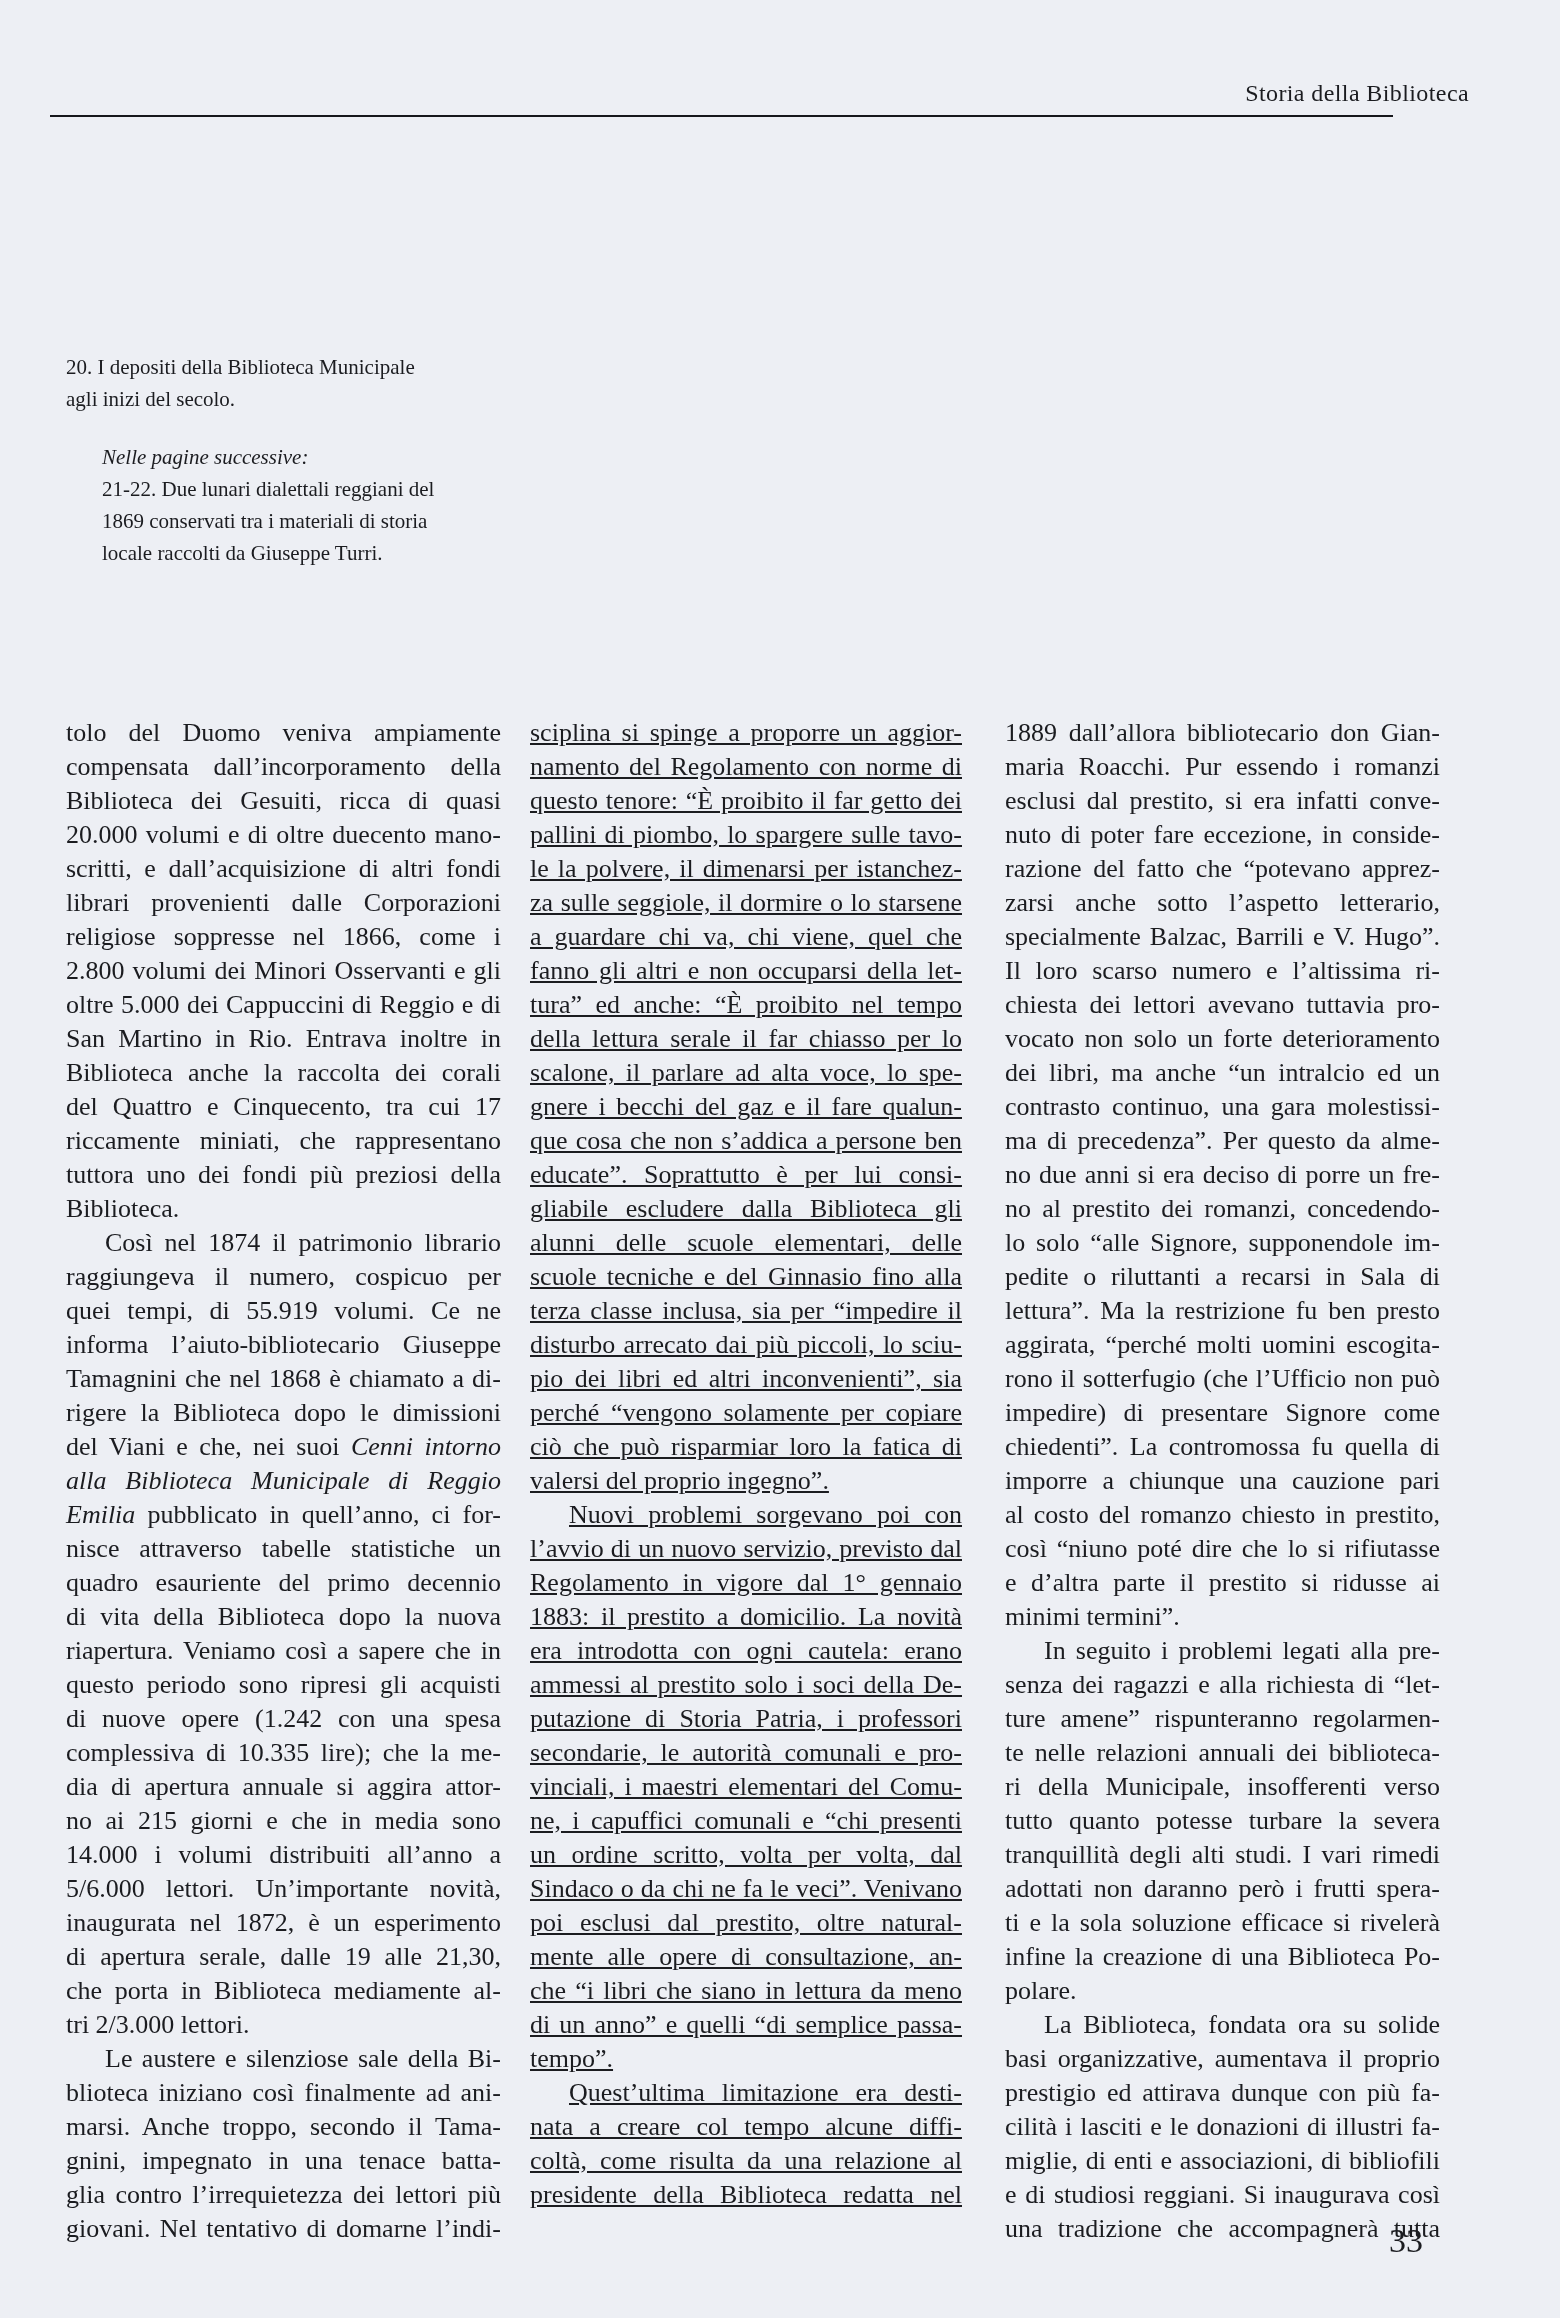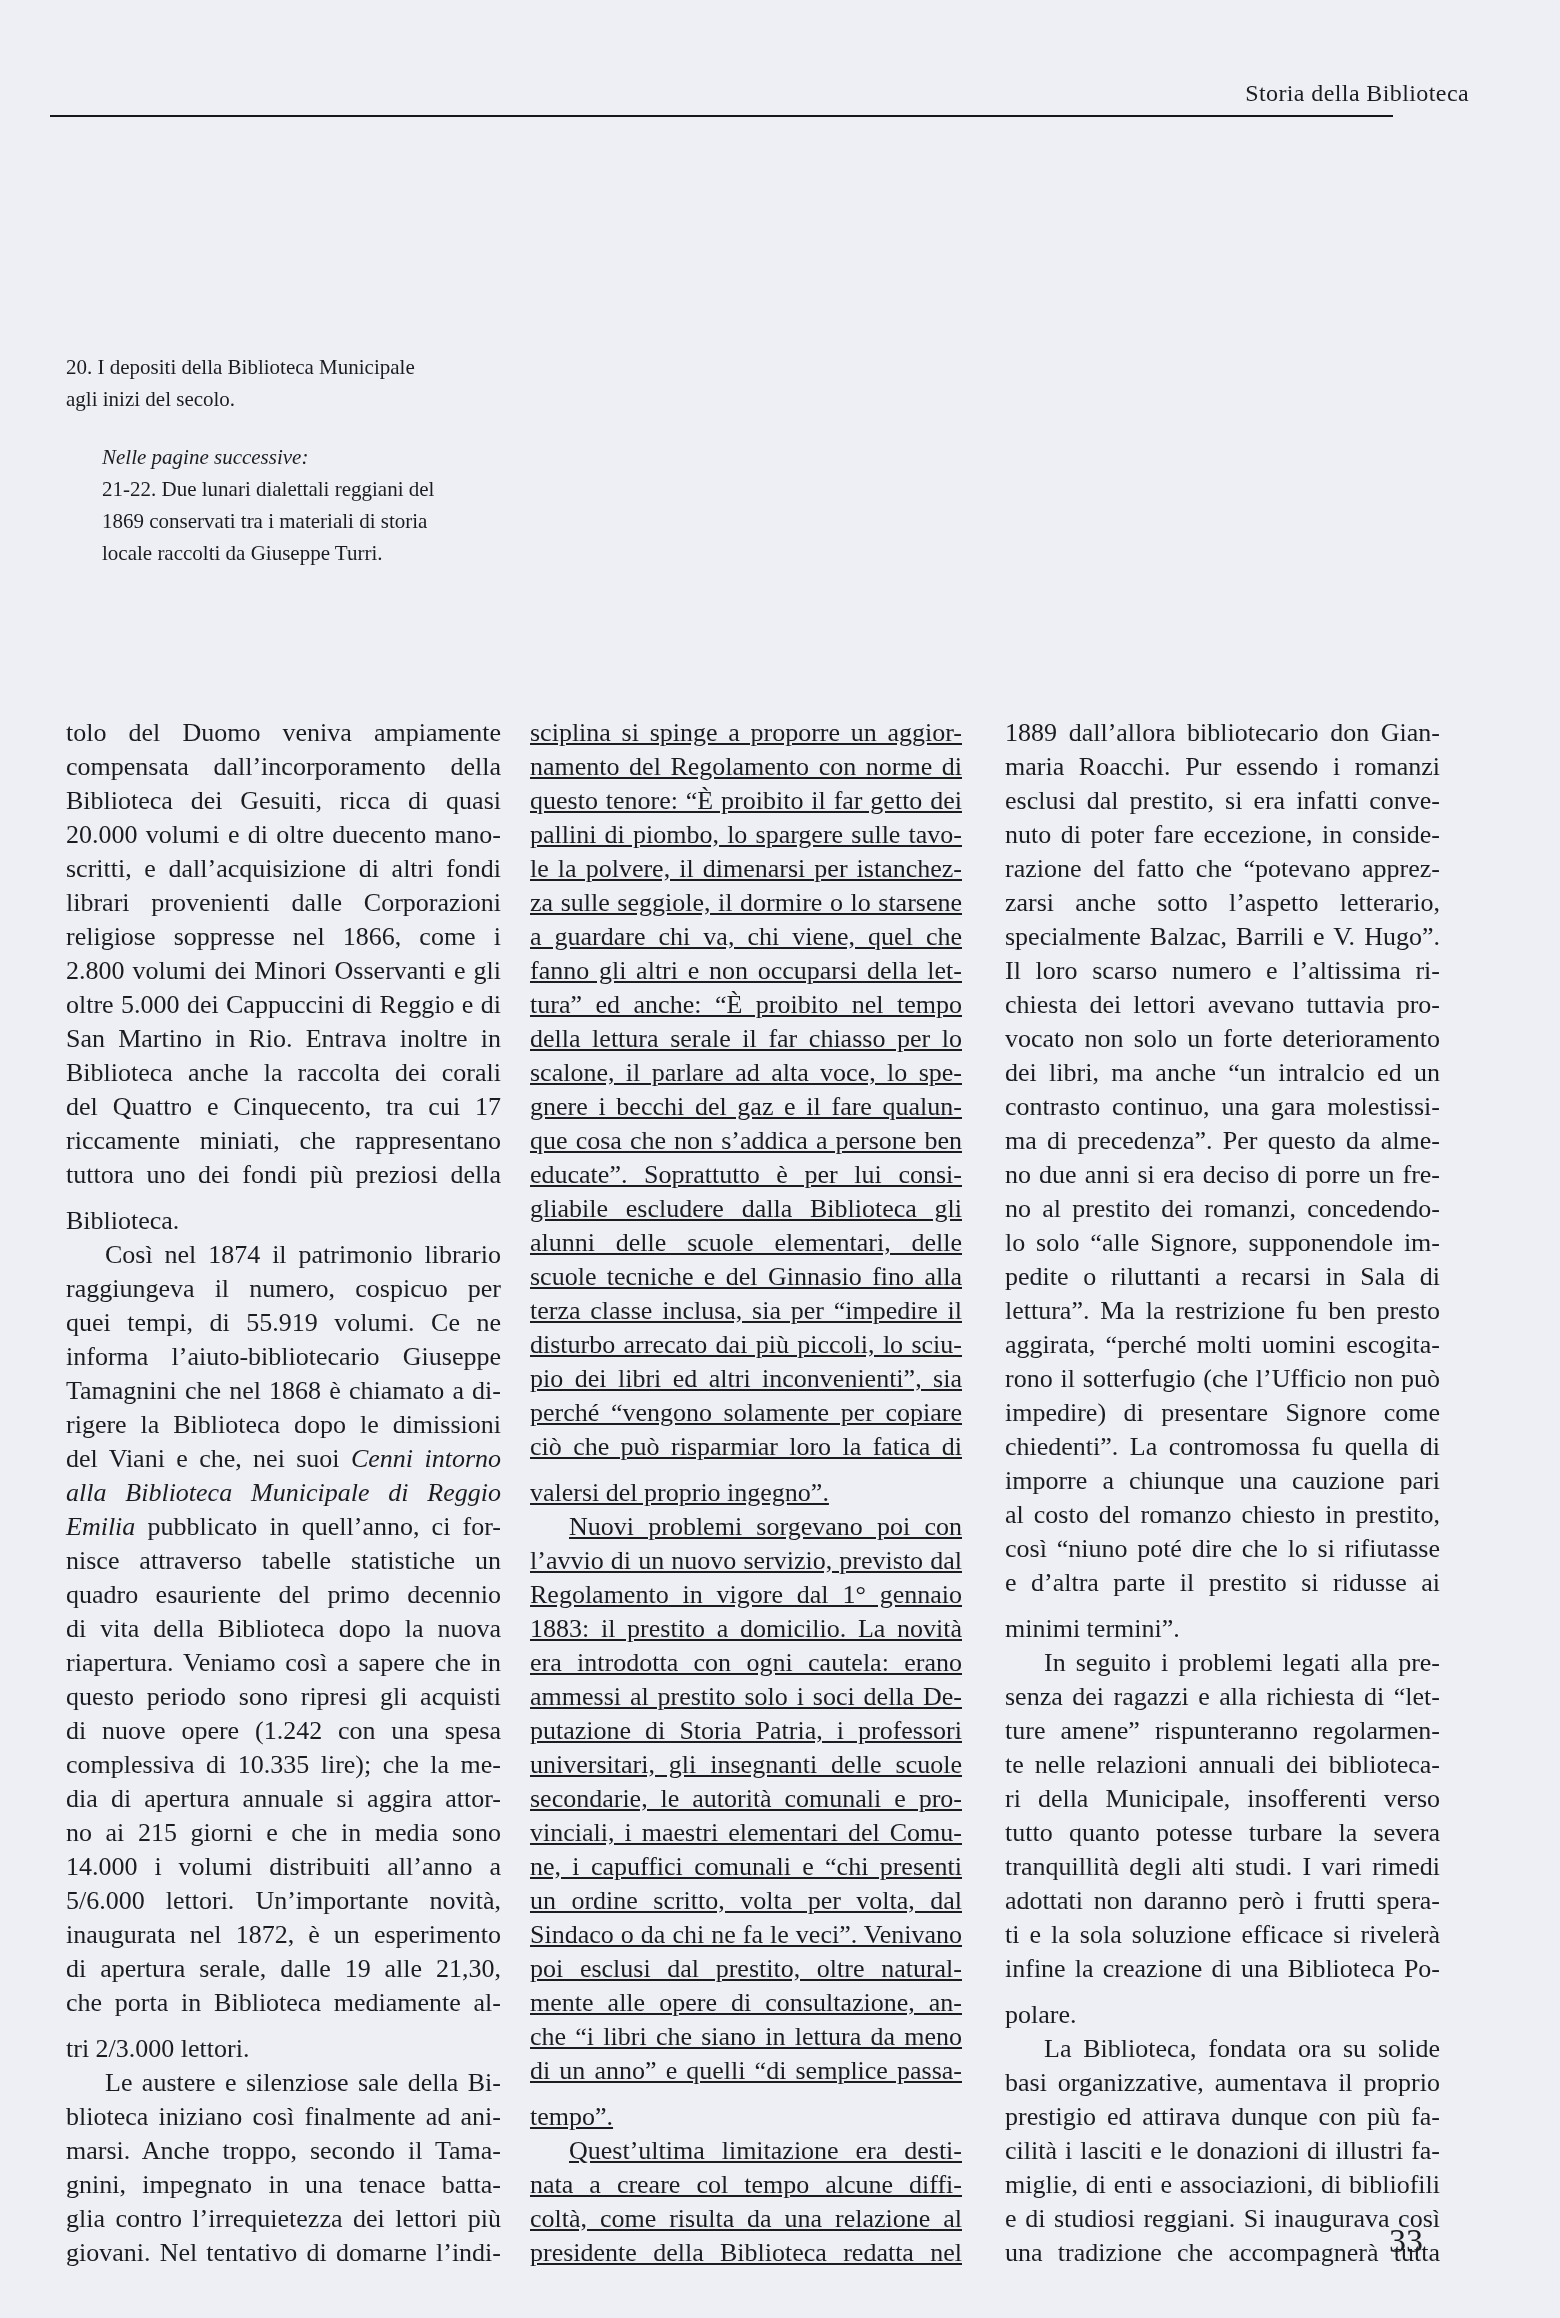--- a/index.html
+++ b/index.html
@@ -27,21 +27,21 @@
     position:absolute;top:716px;width:435px;
     font-size:26px;line-height:34px;
   }
   #col1{left:66px;}
   #col2{left:530px;width:432px;text-decoration:underline;}
   #col3{left:1005px;}
   .ln{
     text-align:justify;text-align-last:justify;-moz-text-align-last:justify;
     text-justify:inter-word;white-space:normal;height:34px;overflow:visible;
   }
-  .ln.nj{text-align-last:left;margin-top:12px;-moz-text-align-last:left;}
+  .ln.nj{text-align-last:left;-moz-text-align-last:left;}
   .ln.ind{text-indent:39px;}
   .it{font-style:italic;}
   .pagenum{
     position:absolute;top:2222px;left:1373px;width:66px;
     font-size:34px;text-align:center;
   }
 </style>
 </head>
 <body style="background: rgb(237, 239, 244); color: rgb(27, 28, 32);">
 
@@ -133,21 +133,20 @@
       <div class="ln">perché “vengono solamente per copiare</div>
       <div class="ln">ciò che può risparmiar loro la fatica di</div>
       <div class="ln nj">valersi del proprio ingegno”.</div>
       <div class="ln ind">Nuovi problemi sorgevano poi con</div>
       <div class="ln">l’avvio di un nuovo servizio, previsto dal</div>
       <div class="ln">Regolamento in vigore dal 1° gennaio</div>
       <div class="ln">1883: il prestito a domicilio. La novità</div>
       <div class="ln">era introdotta con ogni cautela: erano</div>
       <div class="ln">ammessi al prestito solo i soci della De-</div>
       <div class="ln">putazione di Storia Patria, i professori</div>
-      <div class="ln">universitari, gli insegnanti delle scuole</div>
       <div class="ln">secondarie, le autorità comunali e pro-</div>
       <div class="ln">vinciali, i maestri elementari del Comu-</div>
       <div class="ln">ne, i capuffici comunali e “chi presenti</div>
       <div class="ln">un ordine scritto, volta per volta, dal</div>
       <div class="ln">Sindaco o da chi ne fa le veci”. Venivano</div>
       <div class="ln">poi esclusi dal prestito, oltre natural-</div>
       <div class="ln">mente alle opere di consultazione, an-</div>
       <div class="ln">che “i libri che siano in lettura da meno</div>
       <div class="ln">di un anno” e quelli “di semplice passa-</div>
       <div class="ln nj">tempo”.</div>

